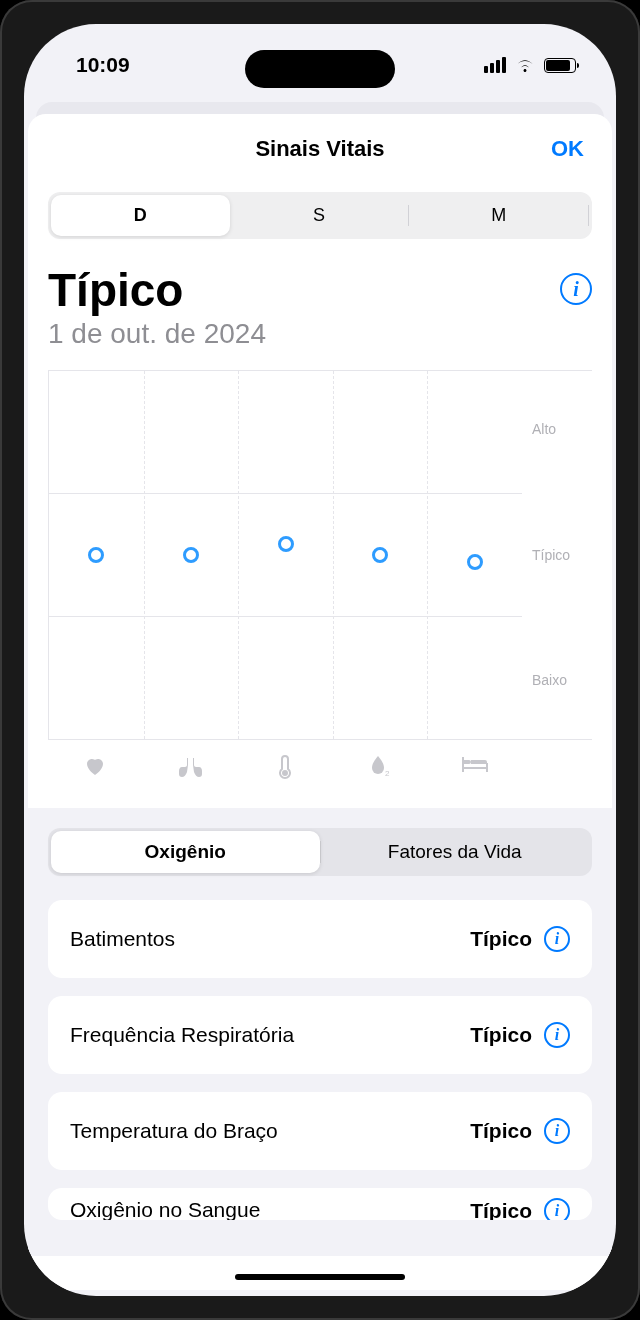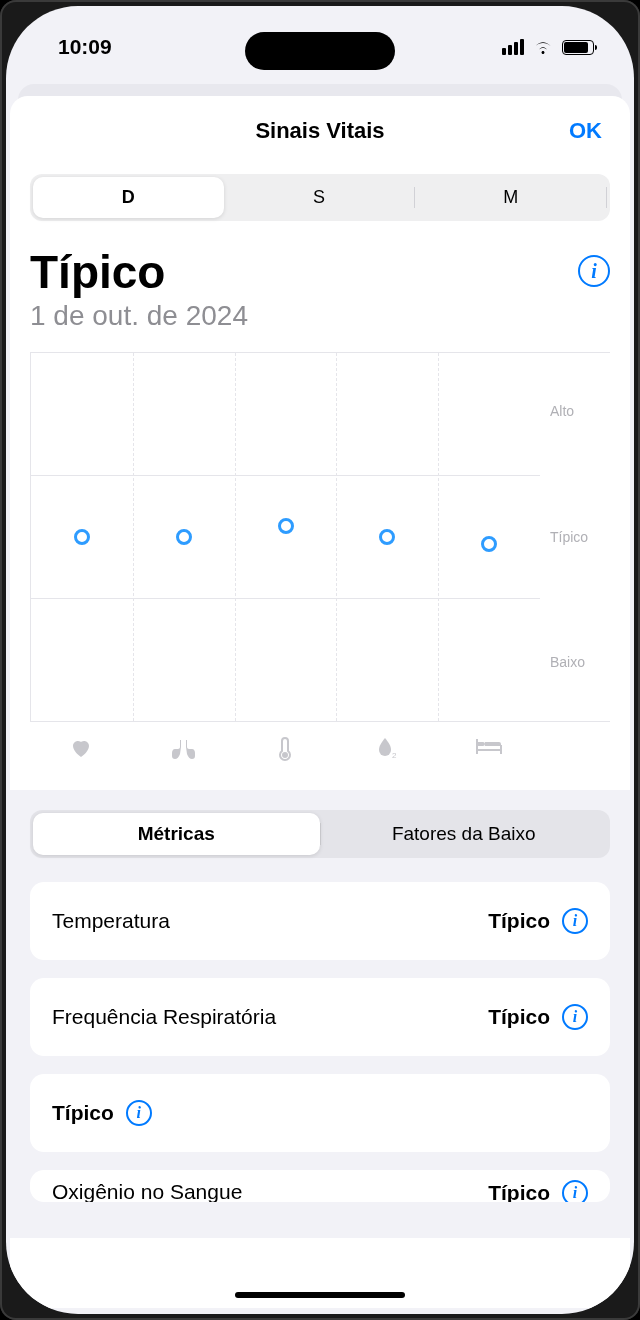--- a/index.html
+++ b/index.html
@@ -14,22 +14,22 @@
       height: 1320px;
       background: #000;
       display: flex;
       justify-content: center;
       align-items: center;
     }
     .phone-frame {
       width: 640px;
       height: 1320px;
       background: #1a1a1a;
-      border-radius: 16px;
-      padding: 6px;
+      border-radius: 32px;
+      padding: 24px;
       position: relative;
       box-shadow: inset 0 0 0 2px #3a3a3a;
     }
     .phone-screen {
       width: 100%;
       height: 100%;
       background: #f2f2f7;
       border-radius: 72px;
       overflow: hidden;
       position: relative;
@@ -415,42 +415,43 @@
                   <path d="M2 3v15M26 9v9M2 14h24" stroke="#c7c7cc"></path>
                 </svg>
             </div>
             <div class="spacer"></div>
           </div>
         </div>
       </div>
 
       <div class="bottom-section">
         <div class="seg-control sec2">
-          <div class="seg-item selected">Métricas</div>
+          <div class="seg-item selected">Oxigênio</div>
           <div class="seg-divider"></div>
-          <div class="seg-item">Fatores da Baixo</div>
+          <div class="seg-item">Fatores da Vida</div>
         </div>
 
         <div class="metric-row">
-          <span class="metric-name">Temperatura</span>
+          <span class="metric-name">Batimentos</span>
           <div class="metric-right">
             <span class="metric-status">Típico</span>
             <div class="info-circle small">i</div>
           </div>
         </div>
 
         <div class="metric-row">
           <span class="metric-name">Frequência Respiratória</span>
           <div class="metric-right">
             <span class="metric-status">Típico</span>
             <div class="info-circle small">i</div>
           </div>
         </div>
 
         <div class="metric-row">
+          <span class="metric-name">Temperatura do Braço</span>
           <div class="metric-right">
             <span class="metric-status">Típico</span>
             <div class="info-circle small">i</div>
           </div>
         </div>
 
         <div class="metric-row cut">
           <span class="metric-name">Oxigênio no Sangue</span>
           <div class="metric-right">
             <span class="metric-status">Típico</span>

